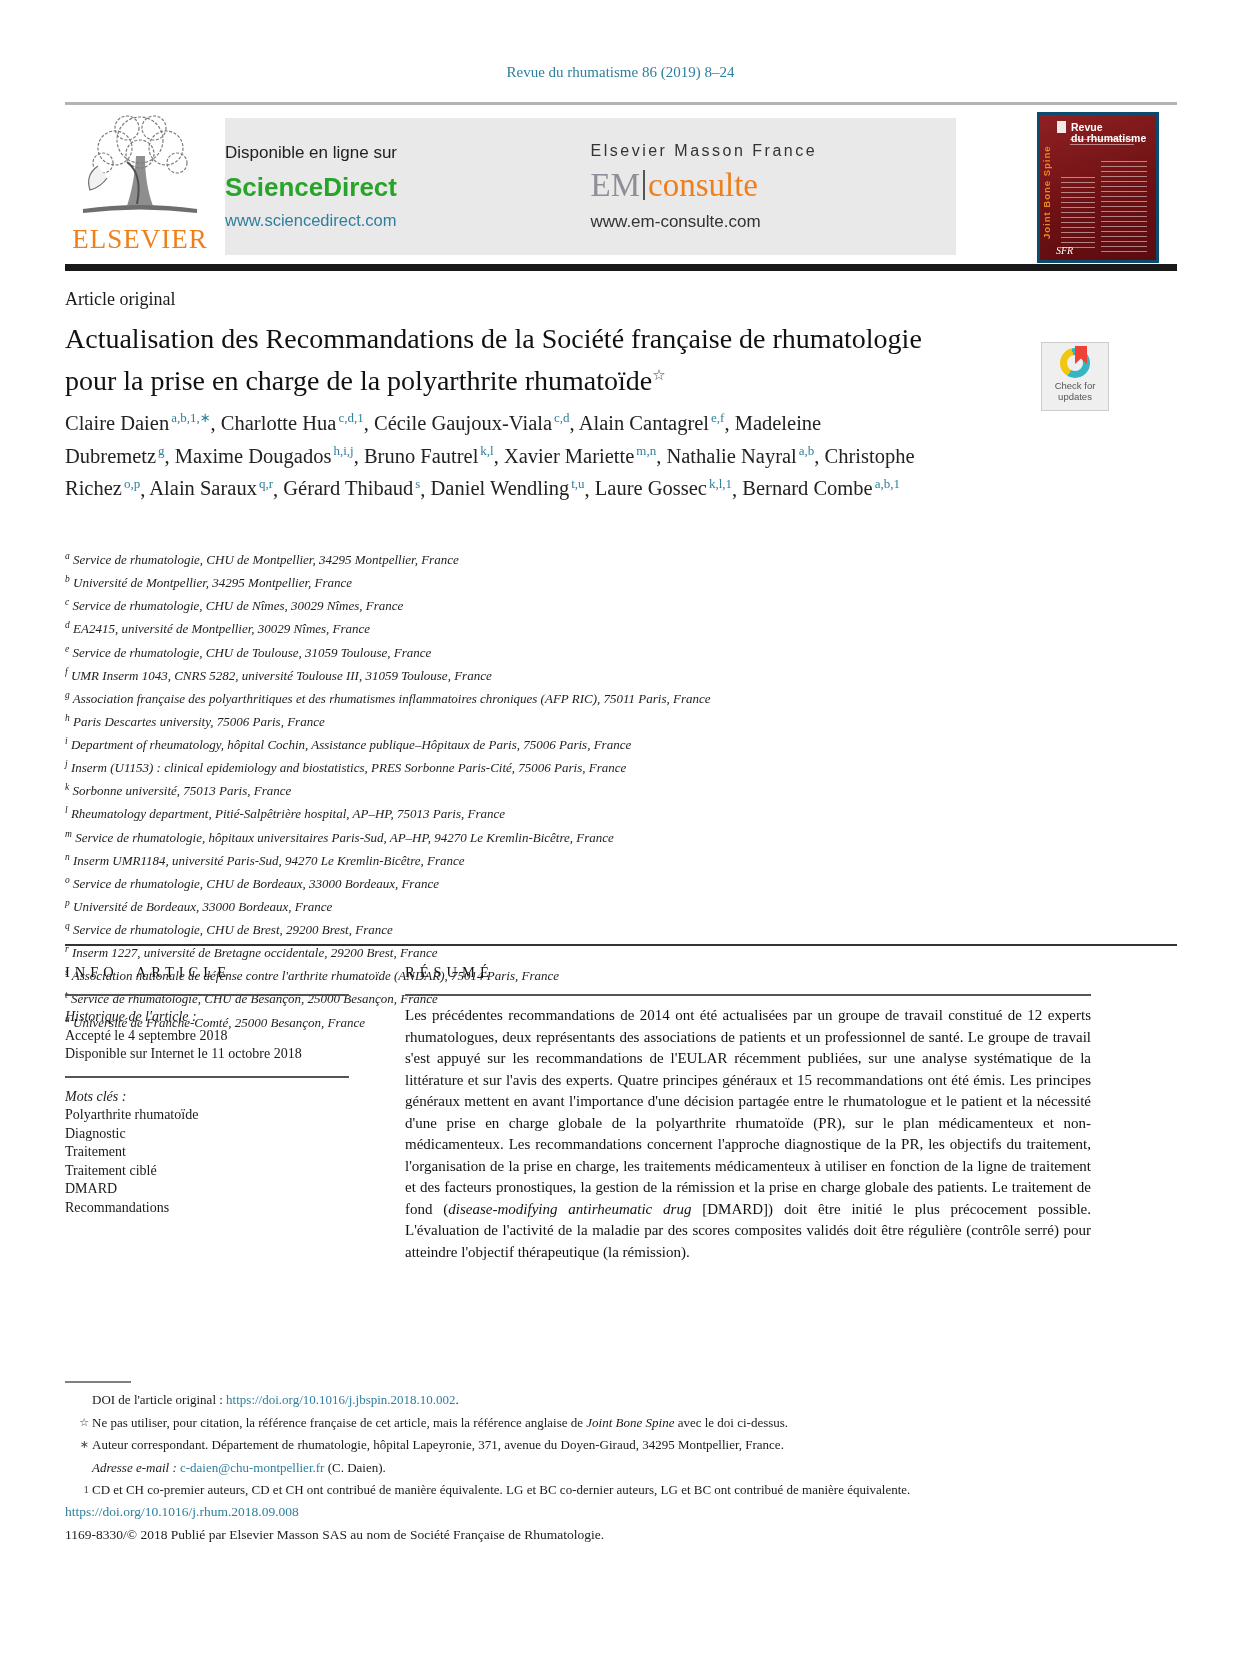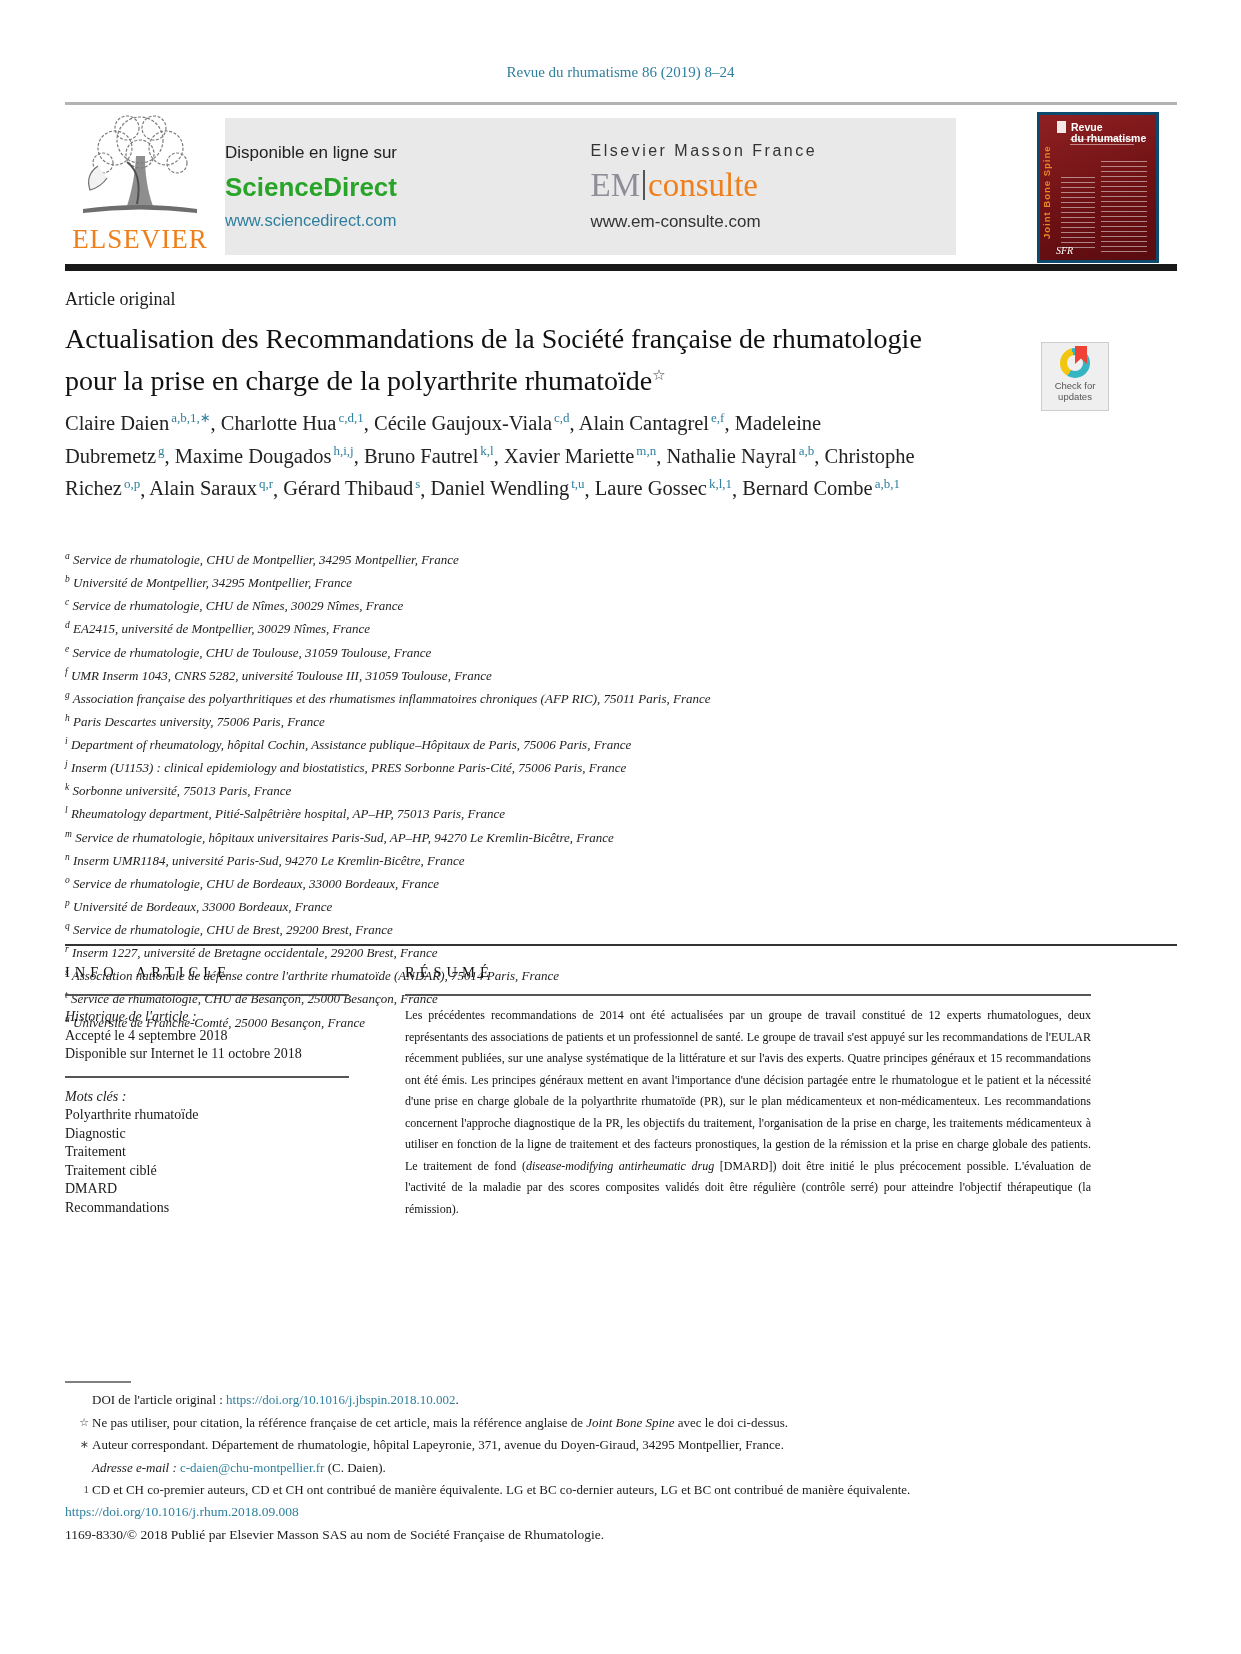--- a/index.html
+++ b/index.html
@@ -67,21 +67,21 @@
   
   .mid-rule{position:absolute;top:944px;left:65px;width:1112px;height:2px;background:#333;}
   .info-col{position:absolute;left:65px;top:964px;width:284px;}
   .resume-col{position:absolute;left:405px;top:964px;width:686px;}
   .col-heading{font-size:14.5px;letter-spacing:5px;word-spacing:9px;color:#111;}
   .head-rule{height:2px;background:#555;margin-top:13px;}
   .info-body{font-size:14px;line-height:18.5px;margin-top:12px;color:#1a1a1a;}
   .it{font-style:italic;}
   .info-sep{height:2px;background:#555;margin:12px 0 10px;width:100%;}
   .kw-block div, .hist-block div{margin:0;}
-  .resume-text{margin-top:9px;font-size:12px;line-height:21.5px;text-align:justify;color:#111;}
+  .resume-text{margin-top:9px;font-size:15px;line-height:21.5px;text-align:justify;color:#111;}
 
   
   .fn-rule{position:absolute;top:1381px;left:65px;width:66px;height:2px;background:#808080;}
   .footnotes{position:absolute;top:1389px;left:65px;width:1060px;font-size:13px;line-height:22.5px;color:#1a1a1a;}
   .fn-line{position:relative;padding-left:27px;}
   .fn-marker{position:absolute;left:8px;top:-1px;width:16px;text-align:right;font-size:11px;color:#444;}
   a.lnk{color:#2e7f9e;text-decoration:none;cursor:pointer;}
 
   .bottom-doi{position:absolute;top:1504px;left:65px;font-size:13.5px;}
   .bottom-issn{position:absolute;top:1527px;left:65px;font-size:13.5px;color:#222;}

